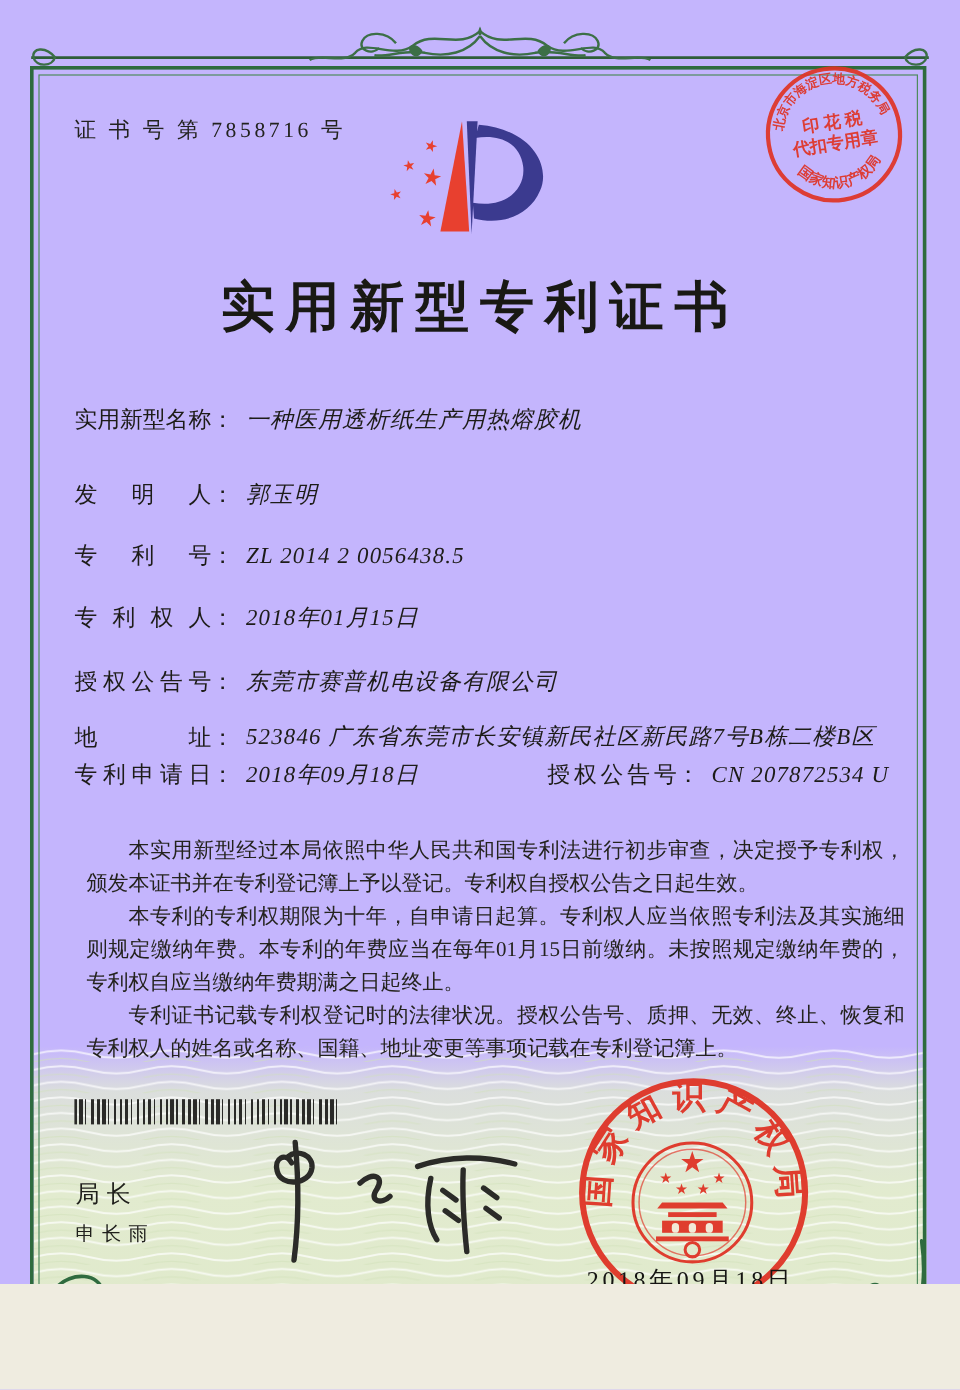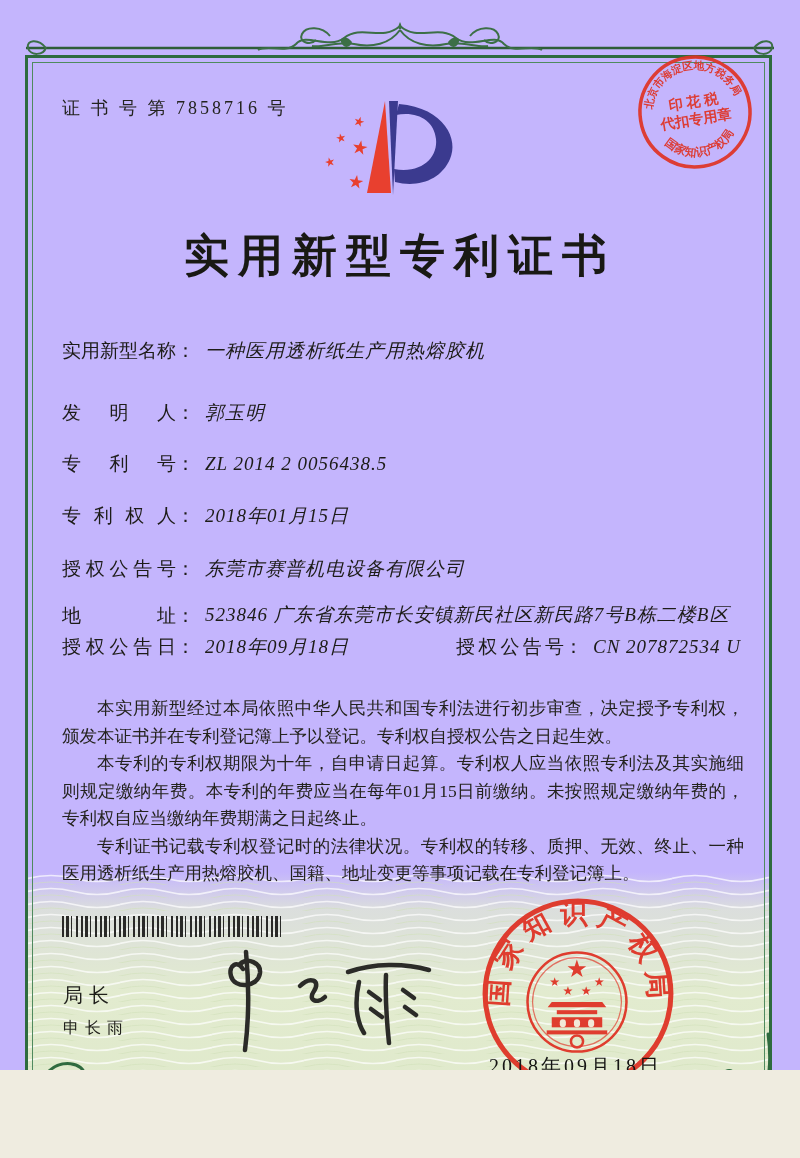--- a/index.html
+++ b/index.html
@@ -34,21 +34,21 @@
   .flabel{display:inline-block;width:114px;text-align:justify;text-align-last:justify;flex:0 0 114px;}
   .fcolon{flex:0 0 auto;margin-right:10px;}
   .fvalue{flex:1 1 auto;letter-spacing:1px;font-style:italic;}
   .mb1{margin-bottom:36px}.mb2{margin-bottom:25px}.mb3{margin-bottom:26px}
   .mb4{margin-bottom:27px}.mb5{margin-bottom:21px}.mb6{margin-bottom:5px}
   .addr .fvalue{line-height:24px;}
   .grant-left{display:flex;width:394px;flex:0 0 394px;}
   .grant-right{display:flex;flex:1;}
   .grant-right .flabel{width:108px;flex:0 0 108px;}
 
-  .body-text{position:absolute;left:62px;top:695px;width:682px;z-index:3;
+  .body-text{position:absolute;left:72px;top:695px;width:682px;z-index:3;
     font-size:17.5px;line-height:27.5px;color:#24231e;text-align:justify;}
   .body-text p{margin:0;text-indent:2em;}
 
   .barcode{position:absolute;left:62px;top:916px;width:223px;height:21px;z-index:3;
     background:repeating-linear-gradient(90deg,#2a2a28 0 2px,transparent 2px 4px,#2a2a28 4px 7px,
     transparent 7px 9px,#2a2a28 9px 10px,transparent 10px 14px,#2a2a28 14px 16px,transparent 16px 19px);}
 
   .sig-role{position:absolute;left:63px;top:982px;z-index:3;font-size:20px;letter-spacing:6px;color:#20201c;}
   .sig-name{position:absolute;left:63px;top:1018px;z-index:3;font-size:16px;letter-spacing:6px;color:#20201c;}
   .signature{position:absolute;left:188px;top:944px;width:252px;height:112px;z-index:4;}
@@ -181,36 +181,36 @@
         <span class="fcolon">：</span>
       <span class="fvalue">东莞市赛普机电设备有限公司</span>
     </div>
     <div class="frow addr mb6">
       <span class="flabel">地址</span>
         <span class="fcolon">：</span>
       <span class="fvalue">523846 广东省东莞市长安镇新民社区新民路7号B栋二楼B区</span>
     </div>
     <div class="frow">
       <span class="grant-left">
-        <span class="flabel">授权公告日</span>
+        <span class="flabel">专利申请日</span>
           <span class="fcolon">：</span>
         <span class="fvalue">2018年09月18日</span>
       </span>
       <span class="grant-right">
         <span class="flabel">授权公告号</span>
           <span class="fcolon">：</span>
         <span class="fvalue">CN 207872534 U</span>
       </span>
     </div>
   </div>
 
   <div class="body-text">
     <p>本实用新型经过本局依照中华人民共和国专利法进行初步审查，决定授予专利权，颁发本证书并在专利登记簿上予以登记。专利权自授权公告之日起生效。</p>
     <p>本专利的专利权期限为十年，自申请日起算。专利权人应当依照专利法及其实施细则规定缴纳年费。本专利的年费应当在每年01月15日前缴纳。未按照规定缴纳年费的，专利权自应当缴纳年费期满之日起终止。</p>
-    <p>专利证书记载专利权登记时的法律状况。专利权的转移、质押、无效、终止、一种医用透析纸生产用热熔胶机、国籍、地址变更等事项记载在专利登记簿上。</p>
+    <p>专利证书记载专利权登记时的法律状况。授权公告号、质押、无效、终止、恢复和专利权人的姓名或名称、国籍、地址变更等事项记载在专利登记簿上。</p>
   </div>
 
   <div class="barcode"></div>
 
   <div class="sig-role">局长</div>
   <div class="sig-name">申长雨</div>
 
   <svg class="signature" viewBox="0 0 252 112">
     <g stroke="#2b2b28" stroke-width="4.5" fill="none" stroke-linecap="round">
       <path d="M55,25 C50,16 40,21 43,32 C46,45 70,44 72,29 C73,19 60,13 52,20"></path>

